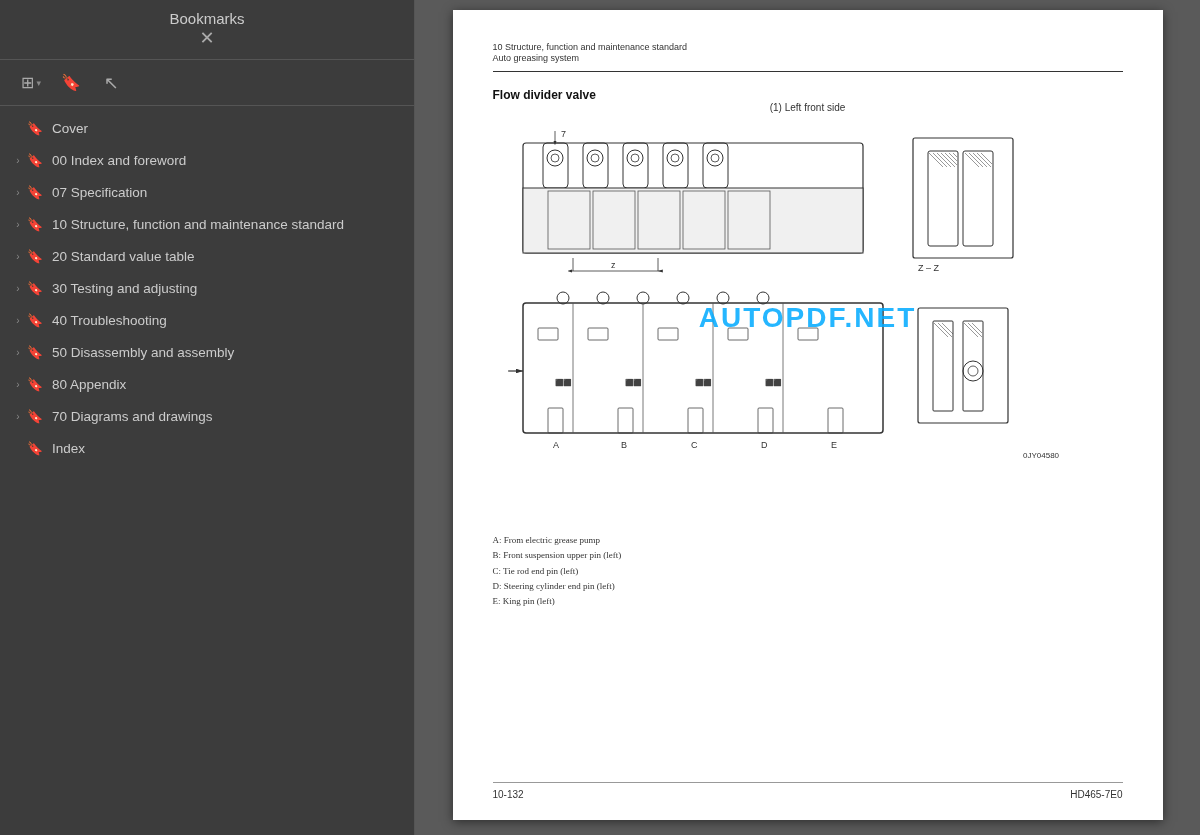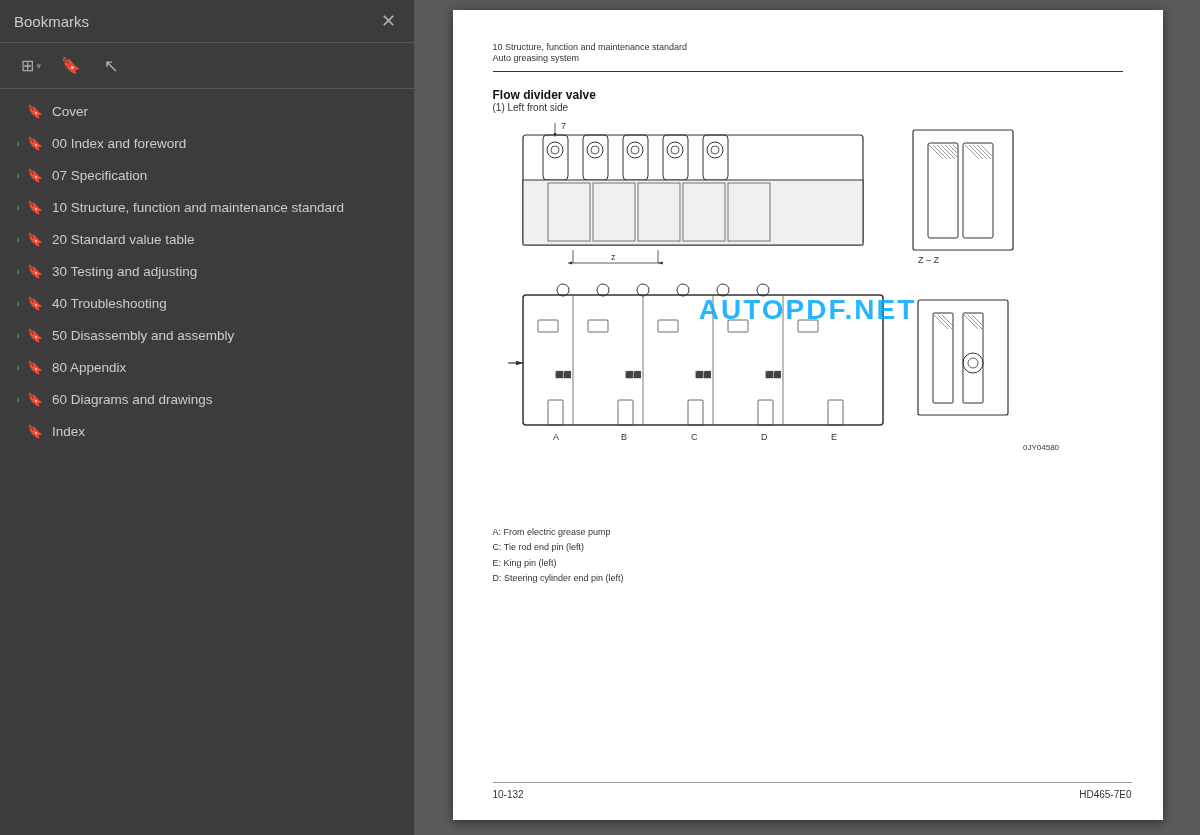--- a/index.html
+++ b/index.html
@@ -22,20 +22,21 @@
       border-right: 1px solid #555;
       height: 835px;
     }
 
     .sidebar-header {
       display: flex;
       align-items: center;
       justify-content: space-between;
       padding: 10px 14px 10px 14px;
       border-bottom: 1px solid #555;
+      flex-direction: column;
     }
 
     .sidebar-title {
       color: #cccccc;
       font-size: 15px;
       font-weight: 400;
     }
 
     .close-btn {
       color: #aaaaaa;
@@ -172,21 +173,22 @@
 
     .section-title {
       font-size: 12px;
       font-weight: bold;
       color: #111;
     }
 
     .sub-title {
       font-size: 10px;
       color: #333;
-      margin-bottom: 2px;
+      margin-bottom: 10px;
+      text-align: center;
     }
 
     .diagram-area {
       position: relative;
       width: 100%;
       margin-bottom: 14px;
     }
 
     .watermark {
       position: absolute;
@@ -201,27 +203,28 @@
       pointer-events: none;
       z-index: 10;
       letter-spacing: 2px;
     }
 
     .legend-section {
       font-size: 9px;
       color: #333;
       line-height: 1.7;
       margin-top: 20px;
+      font-family: Liberation Serif, serif;
     }
 
     .page-footer {
       position: absolute;
       bottom: 20px;
       left: 40px;
-      right: 31px;
+      right: 40px;
       display: flex;
       justify-content: space-between;
       align-items: center;
       border-top: 1px solid #999;
       padding-top: 6px;
     }
 
     .page-number {
       font-size: 10px;
       color: #333;
@@ -317,21 +320,21 @@
 
     <div class="bookmark-item">
       <span class="chevron-icon">›</span>
       <span class="bookmark-icon">🔖</span>
       <span class="bookmark-label">80 Appendix</span>
     </div>
 
     <div class="bookmark-item">
       <span class="chevron-icon">›</span>
       <span class="bookmark-icon">🔖</span>
-      <span class="bookmark-label">60 Diagrams and drawings</span>
+      <span class="bookmark-label">70 Diagrams and drawings</span>
     </div>
 
     <div class="bookmark-item">
       <span class="chevron-icon"></span>
       <span class="bookmark-icon">🔖</span>
       <span class="bookmark-label">Index</span>
     </div>
   </div>
 </div>
 
@@ -476,23 +479,24 @@
             <polygon points="0 0, 6 2, 0 4" fill="#333"></polygon>
           </marker>
         </defs>
       </svg>
 
       <div class="watermark">AUTOPDF.NET</div>
     </div>
 
     <div class="legend-section">
       <div>A:    From electric grease pump</div>
+      <div>B:    Front suspension upper pin (left)</div>
       <div>C:    Tie rod end pin (left)</div>
+      <div>D:    Steering cylinder end pin (left)</div>
       <div>E:    King pin (left)</div>
-      <div>D:    Steering cylinder end pin (left)</div>
     </div>
 
     <div class="page-footer">
       <span class="page-number">10-132</span>
       <span class="page-code">HD465-7E0</span>
     </div>
   </div>
 </div>
 
 </body></html>

